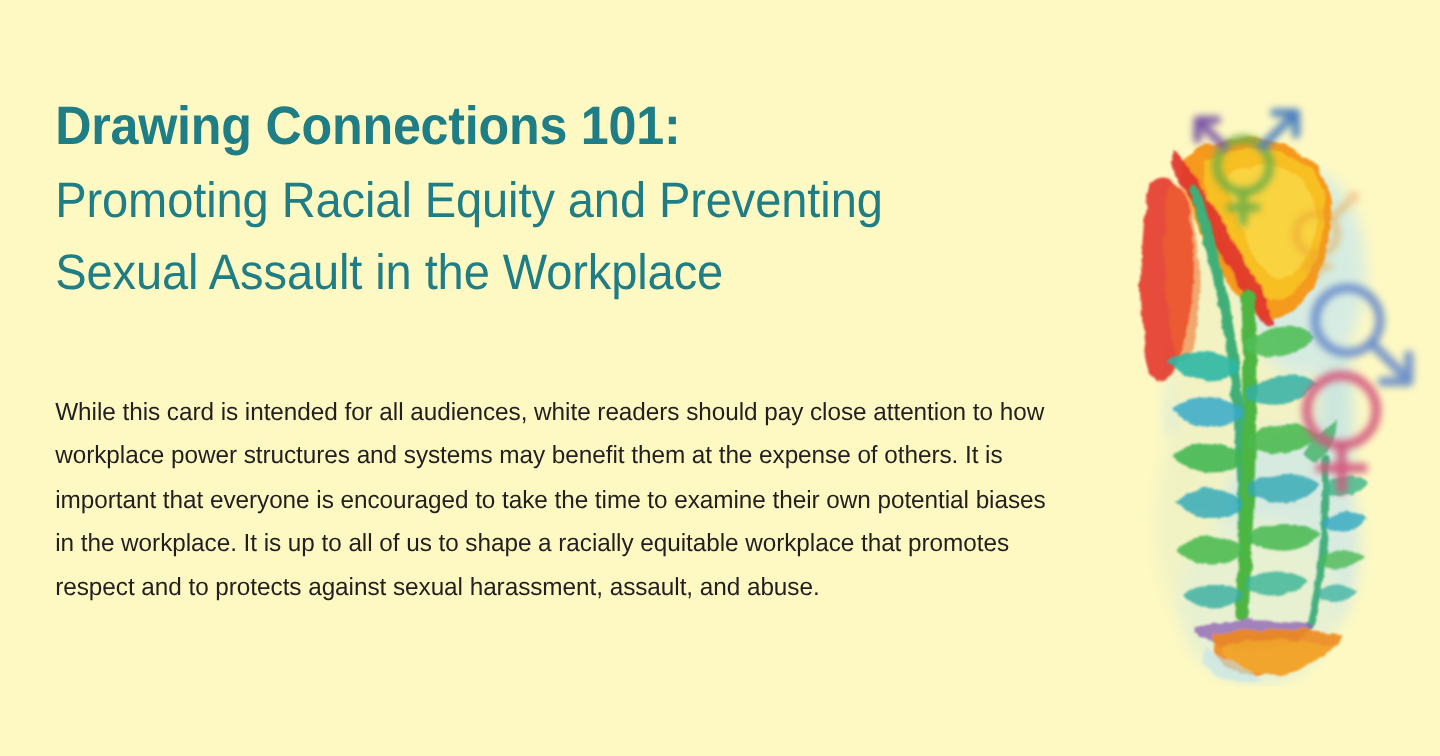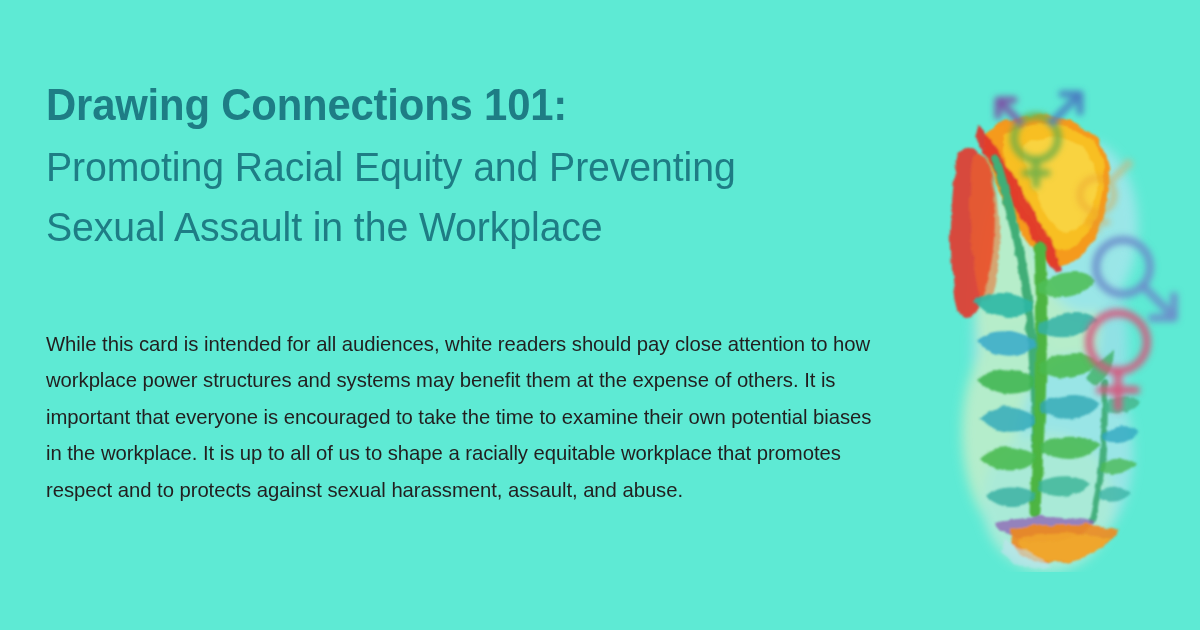--- a/index.html
+++ b/index.html
@@ -13,21 +13,21 @@
     height: 630px;
     overflow: hidden;
     font-family: "Liberation Sans", sans-serif;
     -webkit-font-smoothing: antialiased;
   }
 
   .card {
     position: relative;
     width: 1200px;
     height: 630px;
-    background: #5eead4;
+    background: #fef9c3;
     box-sizing: border-box;
   }
 
   
   .text-col {
     position: absolute;
     left: 46px;
     top: 78px;
     width: 850px;
   }

